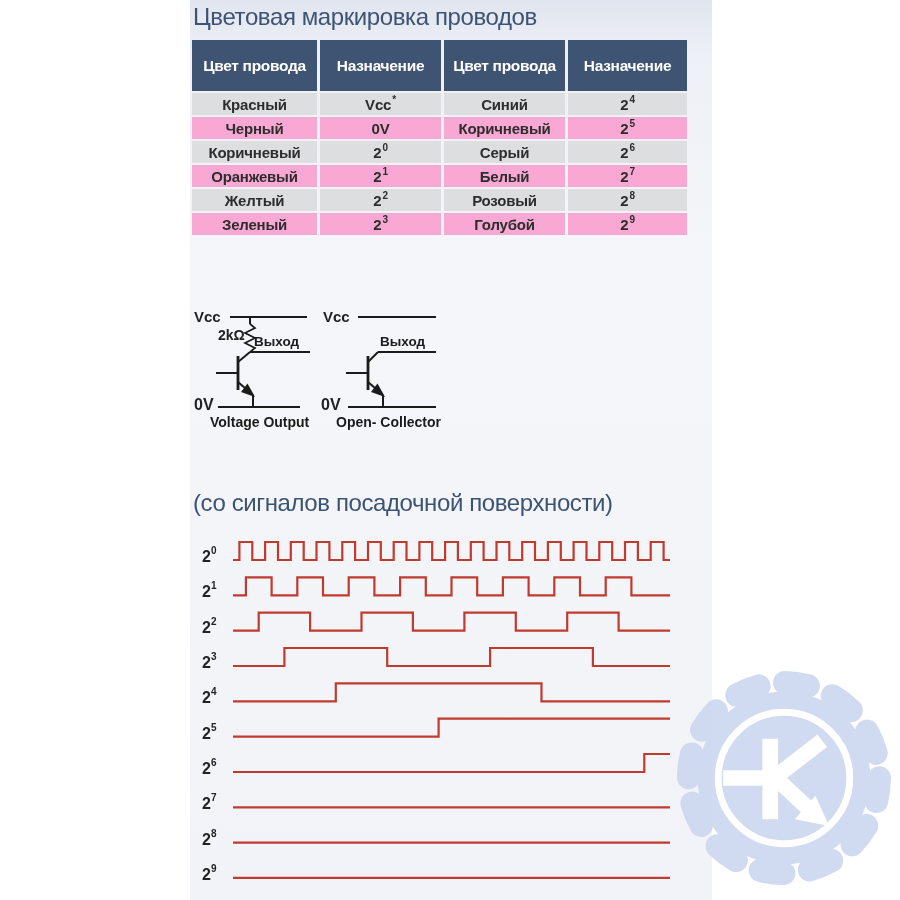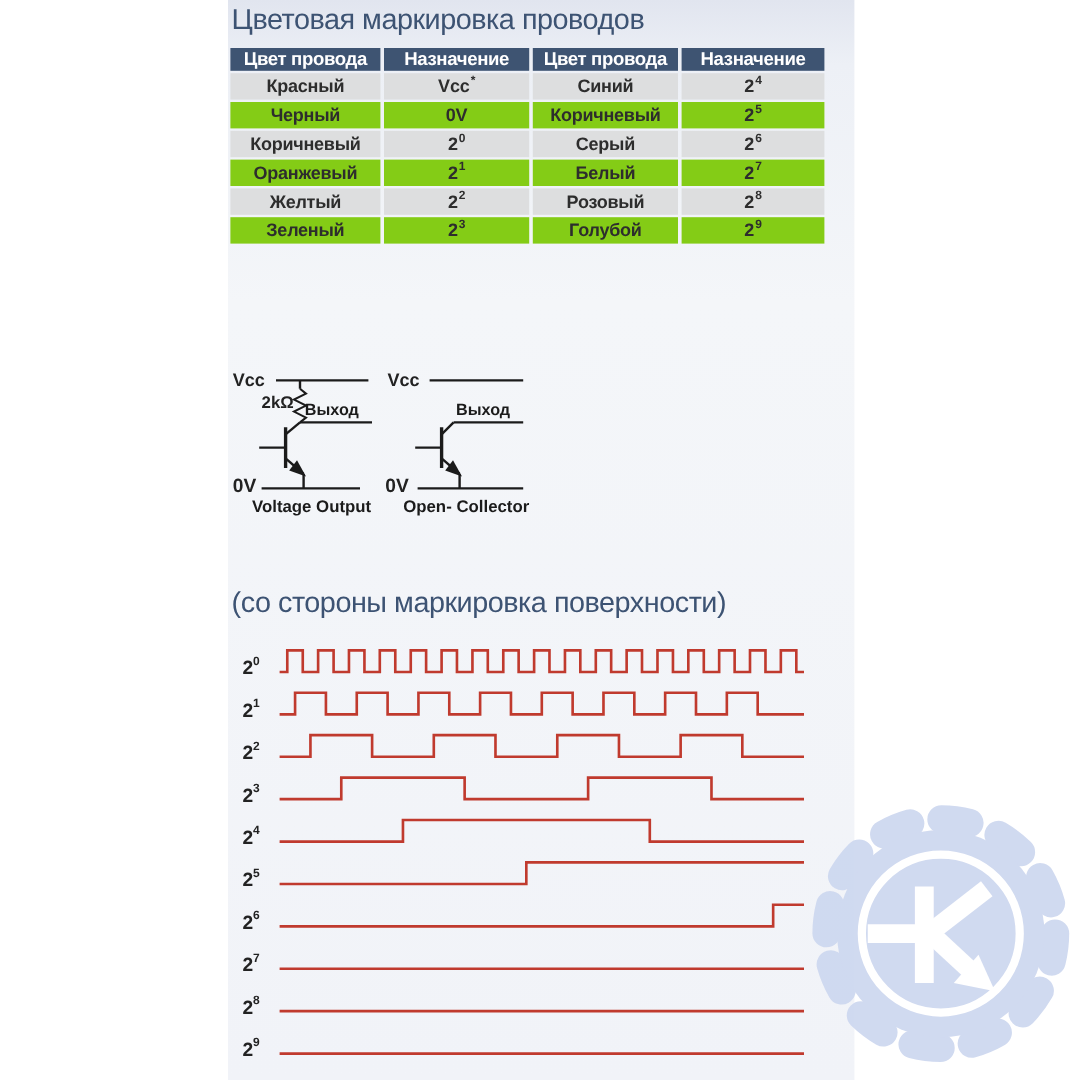--- a/index.html
+++ b/index.html
@@ -12,26 +12,26 @@
 
   .sec-title { position:absolute; left:193px; z-index:2; color:#3d5373; font-weight:normal;
                font-size:24px; letter-spacing:-0.4px; white-space:nowrap; }
   #title-wiring { top:3px; }
   #title-circuits { top:263px; }
   #title-wave1 { top:461px; }
   #title-wave2 { top:489px; }
 
   #wire-table { position:absolute; left:192px; top:40px; width:492px; z-index:2;
                 display:grid; grid-template-columns:125px 121px 121px 119px; gap:2px 3px; }
-  .wt-h { background:#3e5472; color:#fff; font-weight:bold; font-size:15.5px; height:19px;
+  .wt-h { background:#3e5472; color:#fff; font-weight:bold; font-size:15.5px; height:51px;
           display:flex; align-items:center; justify-content:center; letter-spacing:-0.3px; white-space:nowrap; }
   .wt-c { height:22px; display:flex; align-items:center; justify-content:center;
           font-weight:bold; font-size:15px; color:#2d2d2d; letter-spacing:-0.2px; }
   .row-a { background:#dddedf; }
-  .row-b { background:#84cc16; }
+  .row-b { background:#f9a8d4; }
   .wt-c sup { font-size:10px; line-height:0; position:relative; top:-4px; margin-left:1px; }
 
   #supply-note { position:absolute; left:192px; top:226px; z-index:2; font-size:12.5px;
                  color:#3c3c3c; letter-spacing:-0.2px; white-space:nowrap; }
 
   #circuit-svg { position:absolute; left:192px; top:299px; z-index:2; }
   #wave-svg    { position:absolute; left:192px; top:528px; z-index:2; }
   #watermark   { position:absolute; left:676px; top:670px; width:216px; height:216px; z-index:1; }
 </style>
 </head>
@@ -167,21 +167,21 @@
     <text x="26" y="41" font-size="14" font-weight="600" fill="#222">2kΩ</text>
     <text x="62" y="47" font-size="13.5" font-weight="bold" fill="#1b1b1b">Выход</text>
     <text x="2" y="111" font-size="16" font-weight="600" fill="#222">0V</text>
     <text x="18" y="128" font-size="14" font-weight="bold" fill="#1b1b1b">Voltage Output</text>
     <text x="131" y="23" font-size="15" font-weight="600" fill="#222">Vcc</text>
     <text x="188" y="47" font-size="13.5" font-weight="bold" fill="#1b1b1b">Выход</text>
     <text x="129" y="111" font-size="16" font-weight="600" fill="#222">0V</text>
     <text x="144" y="128" font-size="14" font-weight="bold" fill="#1b1b1b">Open- Collector</text>
   </svg>
 
-  <div class="sec-title" id="title-wave2">(со стороны маркировка поверхности)</div>
+  <div class="sec-title" id="title-wave2">(со сигналов посадочной поверхности)</div>
 
   <svg id="wave-svg" width="500" height="368" viewBox="0 0 500 368">
       <path d="M41 32 H47.4 V14 H60.3 V32 H73.1 V14 H86 V32 H98.8 V14 H111.7 V32 H124.5 V14 H137.4 V32 H150.3 V14 H163.1 V32 H176 V14 H188.8 V32 H201.7 V14 H214.5 V32 H227.4 V14 H240.2 V32 H253.1 V14 H265.9 V32 H278.8 V14 H291.6 V32 H304.5 V14 H317.3 V32 H330.2 V14 H343 V32 H355.9 V14 H368.8 V32 H381.6 V14 H394.5 V32 H407.3 V14 H420.2 V32 H433 V14 H445.9 V32 H458.7 V14 H471.6 V32 H478" fill="none" stroke="#c03a2e" stroke-width="2.2"></path>
       <text x="10" y="34.0" font-size="16" font-weight="bold" fill="#222222"><tspan>2</tspan><tspan dy="-8" font-size="10">0</tspan></text>
       <path d="M41 67.33 H53.9 V49.33 H79.6 V67.33 H105.3 V49.33 H131 V67.33 H156.7 V49.33 H182.4 V67.33 H208.1 V49.33 H233.8 V67.33 H259.5 V49.33 H285.2 V67.33 H310.9 V49.33 H336.6 V67.33 H362.3 V49.33 H388 V67.33 H413.7 V49.33 H439.4 V67.33 H478" fill="none" stroke="#c03a2e" stroke-width="2.2"></path>
       <text x="10" y="69.3" font-size="16" font-weight="bold" fill="#222222"><tspan>2</tspan><tspan dy="-8" font-size="10">1</tspan></text>
       <path d="M41 102.66 H66.7 V84.66 H118.1 V102.66 H169.5 V84.66 H220.9 V102.66 H272.4 V84.66 H323.8 V102.66 H375.2 V84.66 H426.6 V102.66 H478" fill="none" stroke="#c03a2e" stroke-width="2.2"></path>
       <text x="10" y="104.7" font-size="16" font-weight="bold" fill="#222222"><tspan>2</tspan><tspan dy="-8" font-size="10">2</tspan></text>
       <path d="M41 137.99 H92.4 V119.99000000000001 H195.2 V137.99 H298.1 V119.99000000000001 H400.9 V137.99 H478" fill="none" stroke="#c03a2e" stroke-width="2.2"></path>
       <text x="10" y="140.0" font-size="16" font-weight="bold" fill="#222222"><tspan>2</tspan><tspan dy="-8" font-size="10">3</tspan></text>

